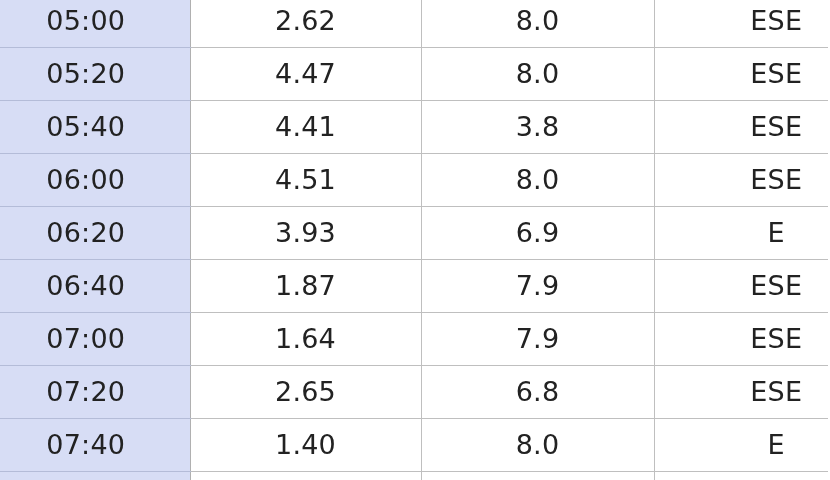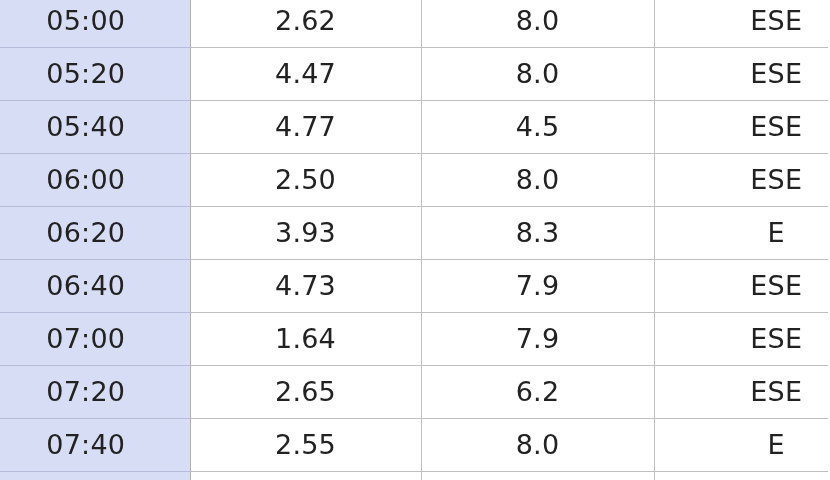--- a/index.html
+++ b/index.html
@@ -93,57 +93,57 @@
             <td class="cell-dir">ESE</td>
           </tr>
           <tr>
             <td class="cell-time">05:20</td>
             <td class="cell-height">4.47</td>
             <td class="cell-windspeed">8.0</td>
             <td class="cell-dir">ESE</td>
           </tr>
           <tr>
             <td class="cell-time">05:40</td>
-            <td class="cell-height">4.77</td>
-            <td class="cell-windspeed">4.5</td>
+            <td class="cell-height">4.41</td>
+            <td class="cell-windspeed">3.8</td>
             <td class="cell-dir">ESE</td>
           </tr>
           <tr>
             <td class="cell-time">06:00</td>
-            <td class="cell-height">2.50</td>
+            <td class="cell-height">4.51</td>
             <td class="cell-windspeed">8.0</td>
             <td class="cell-dir">ESE</td>
           </tr>
           <tr>
             <td class="cell-time">06:20</td>
             <td class="cell-height">3.93</td>
-            <td class="cell-windspeed">8.3</td>
+            <td class="cell-windspeed">6.9</td>
             <td class="cell-dir">E</td>
           </tr>
           <tr>
             <td class="cell-time">06:40</td>
-            <td class="cell-height">4.73</td>
+            <td class="cell-height">1.87</td>
             <td class="cell-windspeed">7.9</td>
             <td class="cell-dir">ESE</td>
           </tr>
           <tr>
             <td class="cell-time">07:00</td>
             <td class="cell-height">1.64</td>
             <td class="cell-windspeed">7.9</td>
             <td class="cell-dir">ESE</td>
           </tr>
           <tr>
             <td class="cell-time">07:20</td>
             <td class="cell-height">2.65</td>
-            <td class="cell-windspeed">6.2</td>
+            <td class="cell-windspeed">6.8</td>
             <td class="cell-dir">ESE</td>
           </tr>
           <tr>
             <td class="cell-time">07:40</td>
-            <td class="cell-height">2.55</td>
+            <td class="cell-height">1.40</td>
             <td class="cell-windspeed">8.0</td>
             <td class="cell-dir">E</td>
           </tr>
           <tr class="row-partial">
             <td class="cell-time"></td>
             <td class="cell-height"></td>
             <td class="cell-windspeed"></td>
             <td class="cell-dir"></td>
           </tr>
         </tbody>

